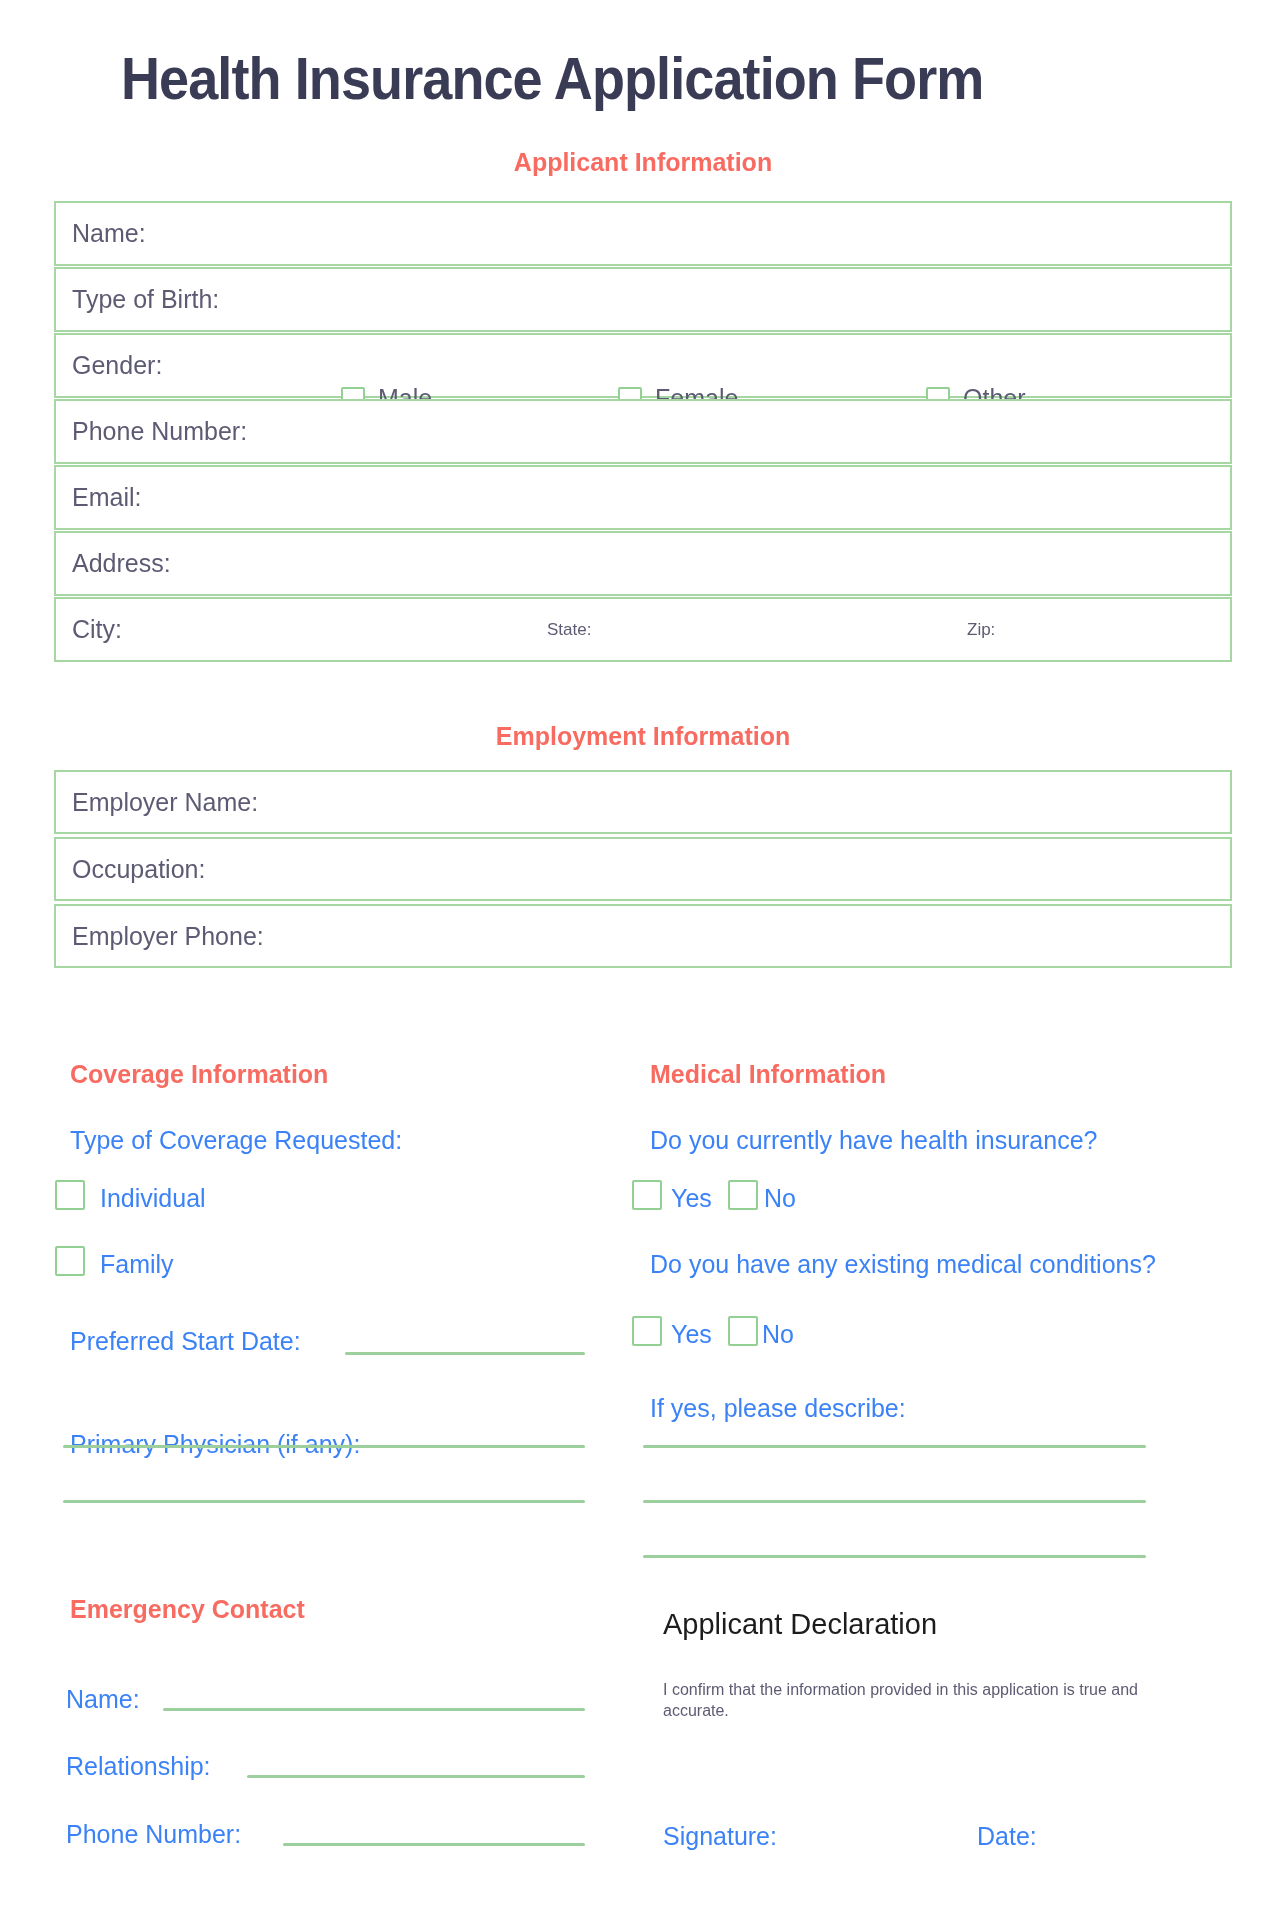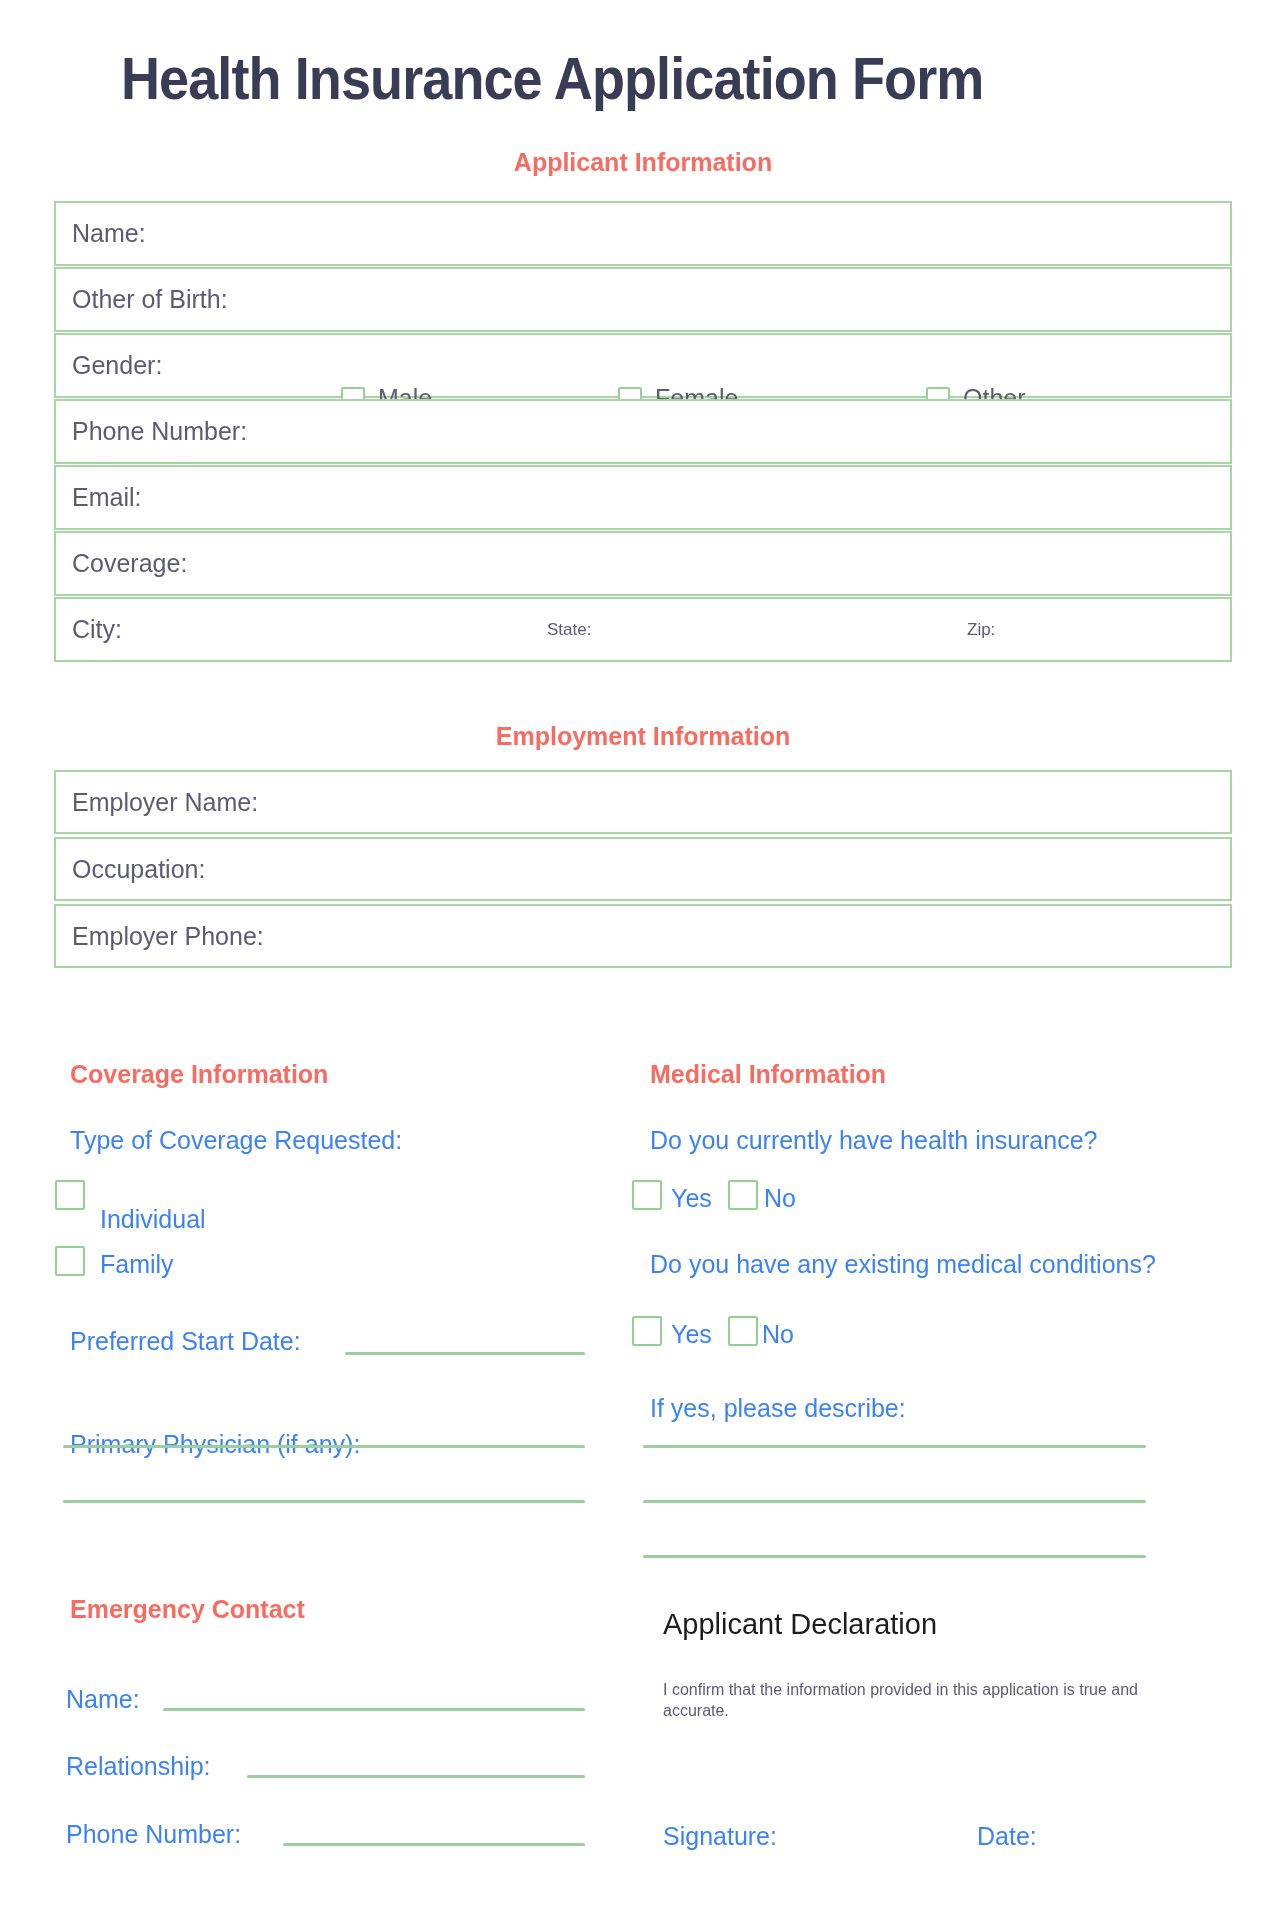--- a/index.html
+++ b/index.html
@@ -53,21 +53,21 @@
 
   <h1 class="title">Health Insurance Application Form</h1>
 
   <div class="section-heading" style="top:148px;">Applicant Information</div>
 
   <div class="ftable" style="top:201px;">
     <div class="trow">
       <span class="flabel">Name:</span>
     </div>
     <div class="trow">
-      <span class="flabel">Other of Birth:</span>
+      <span class="flabel">Type of Birth:</span>
     </div>
     <div class="trow">
       <span class="flabel">Gender:</span>
       <span class="cbgroup" style="left:285px;">
         <span class="cb sm"></span>
         <span class="cblabel">Male</span>
       </span>
       <span class="cbgroup" style="left:562px;">
         <span class="cb sm"></span>
         <span class="cblabel">Female</span>
@@ -77,21 +77,21 @@
         <span class="cblabel">Other</span>
       </span>
     </div>
     <div class="trow">
       <span class="flabel">Phone Number:</span>
     </div>
     <div class="trow">
       <span class="flabel">Email:</span>
     </div>
     <div class="trow">
-      <span class="flabel">Coverage:</span>
+      <span class="flabel">Address:</span>
     </div>
     <div class="trow">
       <span class="flabel">City:</span>
       <span class="inlabel" style="left:491px;">State:</span>
       <span class="inlabel" style="left:911px;">Zip:</span>
     </div>
   </div>
 
   <div class="section-heading" style="top:722px;">Employment Information</div>
 
@@ -104,21 +104,21 @@
     </div>
     <div class="trow">
       <span class="flabel">Employer Phone:</span>
     </div>
   </div>
 
   <div class="col-heading" style="left:70px;top:1060px;">Coverage Information</div>
   <div class="abslabel" style="left:70px;top:1126px;">Type of Coverage Requested:</div>
 
   <span class="cb lg" style="left:55px;top:1180px;"></span>
-  <div class="abslabel" style="left:100px;top:1184px;margin-top:21px;">Individual</div>
+  <div class="abslabel" style="left:100px;top:1184px;">Individual</div>
 
   <span class="cb lg" style="left:55px;top:1246px;"></span>
   <div class="abslabel" style="left:100px;top:1250px;">Family</div>
 
   <div class="abslabel" style="left:70px;top:1327px;">Preferred Start Date:</div>
   <div class="gline" style="left:345px;top:1352px;width:240px;"></div>
 
   <div class="abslabel" style="left:70px;top:1394px;margin-top:36px;">Primary Physician (if any):</div>
   <div class="gline" style="left:63px;top:1445px;width:522px;"></div>
   <div class="gline" style="left:63px;top:1500px;width:522px;"></div>

